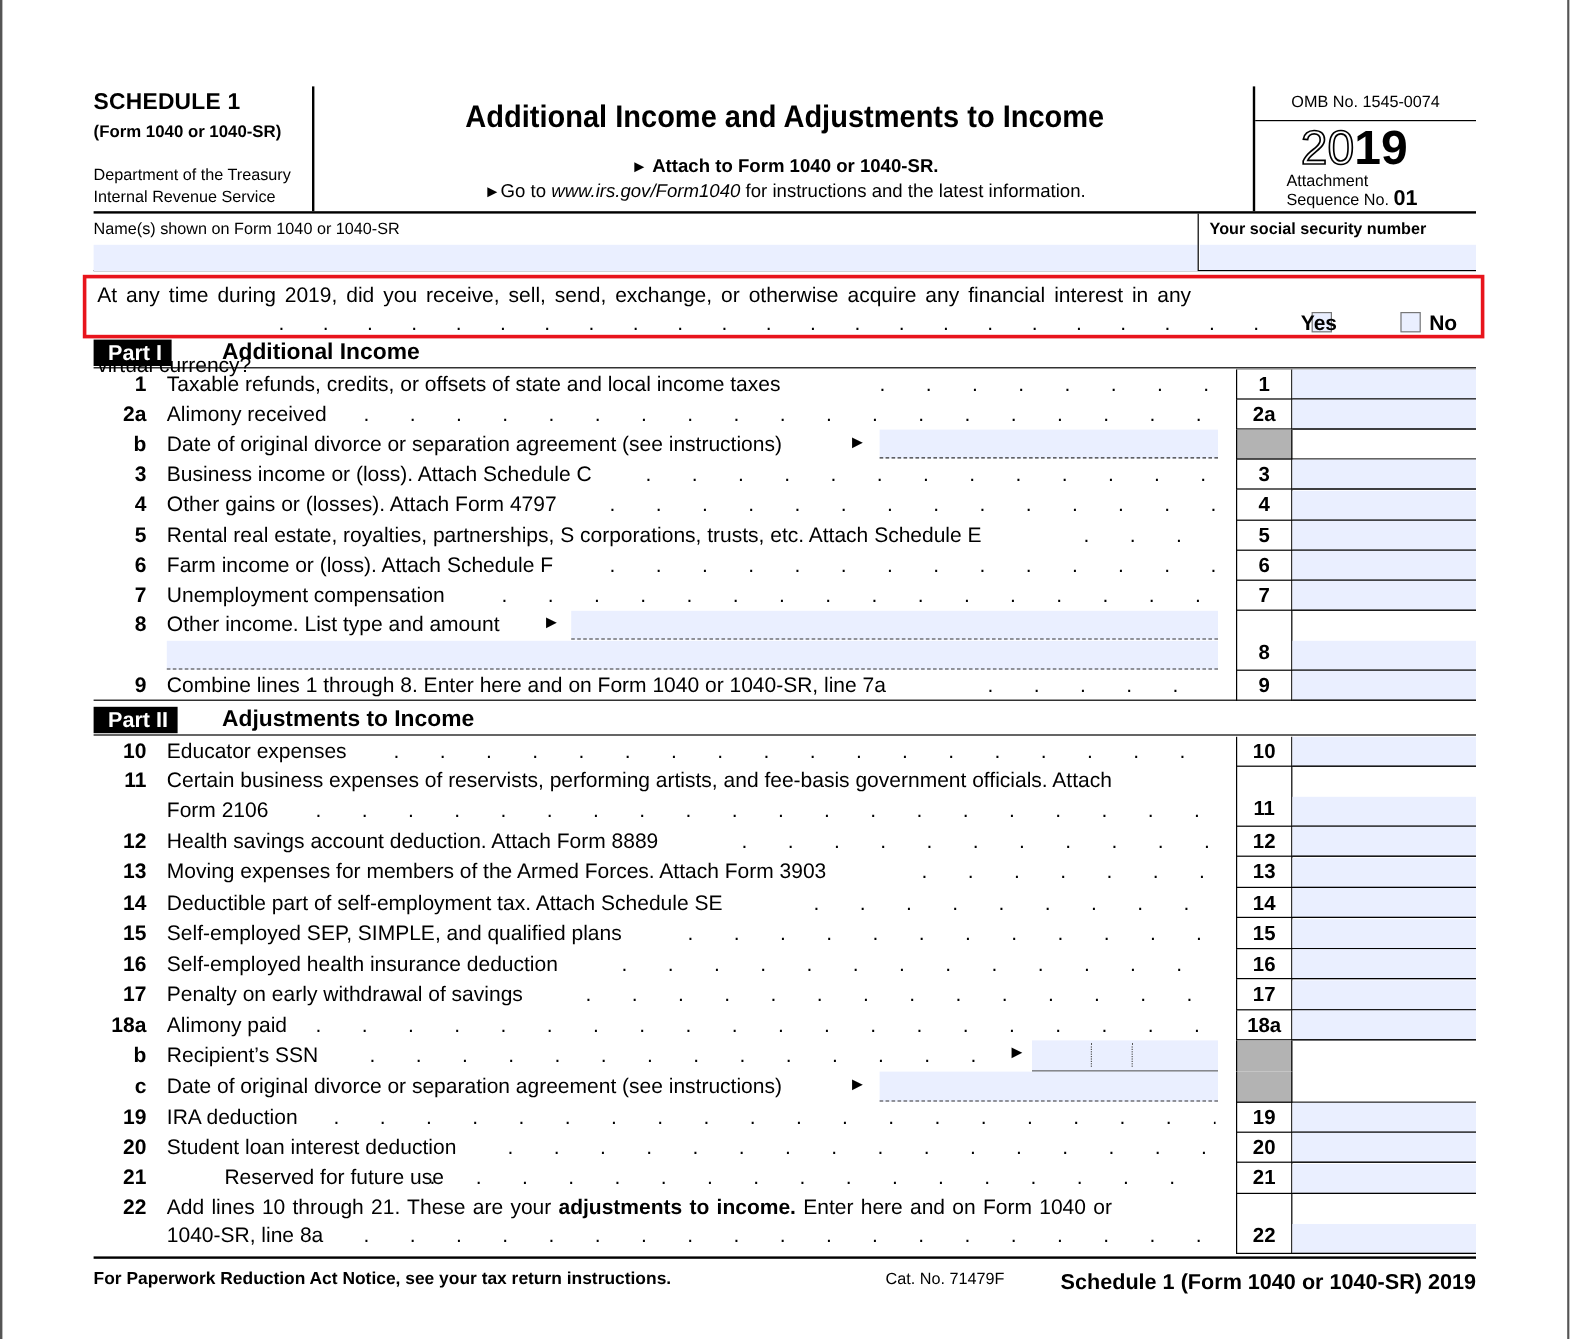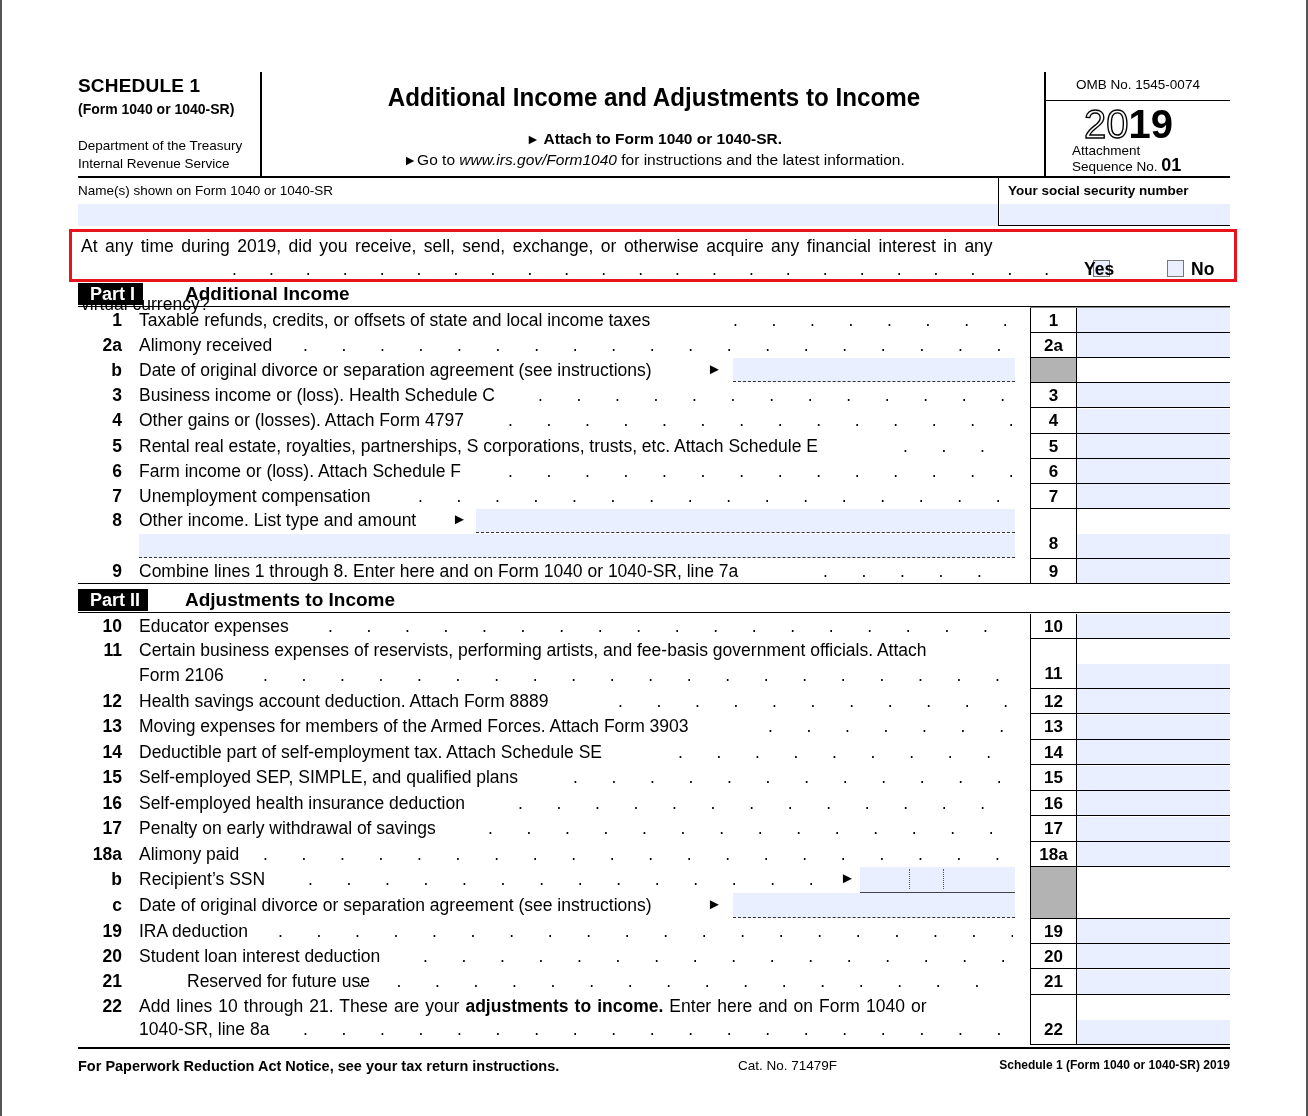--- a/index.html
+++ b/index.html
@@ -64,21 +64,21 @@
   .rowline { position: absolute; left: 952px; width: 200px; border-bottom: 1px solid #000; }
   .gray { position: absolute; left: 952px; width: 47px; background: #b3b3b3; border-left: 1.5px solid #000; border-right: 1.5px solid #000; }
   .field { position: absolute; background: #eaefff; border-bottom: 1px dashed #333; }
   .arrow { font-size: 14px; }
   .ssn-field { position: absolute; background: #eaefff; border-bottom: 1px solid #444; }
   .ssn-sep { position: absolute; top: 2px; height: 20px; border-left: 1px dotted #555; }
 
   .footer { position: absolute; left: 0; top: 975px; width: 1152px; height: 30px; border-top: 2px solid #000; }
   .f-left { position: absolute; left: 0; top: 9px; font-size: 14.5px; font-weight: bold; }
   .f-mid { position: absolute; left: 660px; top: 9px; font-size: 13.5px; }
-  .f-right { position: absolute; right: 0; top: 9px; font-size: 12px; font-weight: bold; text-align: right; }
+  .f-right { position: absolute; right: 0; top: 9px; font-size: 18px; font-weight: bold; text-align: right; }
 </style>
 </head>
 <body>
 
 <div class="page-edge-l"></div>
 <div class="page-edge-r"></div>
 
 <div class="form">
 
   <div class="hdr">
@@ -153,21 +153,21 @@
       <div class="line" style="top:286px;height:25px;">
         <div class="ln" style="top:2px;">b</div>
         <div class="lt" style="top:2px;">Date of original divorce or separation agreement (see instructions)</div>
         <span style="position:absolute;left:629px;top:2px;font-size:15px;">►</span>
         <input class="field" style="left: 655px; top: 0px; width: 282px; height: 24px; border-top: none; border-right: none; border-left: none; border-image: initial; border-bottom: 1px dashed rgb(51, 51, 51);" value="">
         <div class="gray" style="top:0;height:25px;"></div>
         <div class="rowline" style="top:24px;"></div>
       </div>
       <div class="line" style="top:311px;height:25px;">
         <div class="ln" style="top:2px;">3</div>
-        <div class="lt" style="top:2px;">Business income or (loss). Health Schedule C</div>
+        <div class="lt" style="top:2px;">Business income or (loss). Attach Schedule C</div>
         <div class="dots" style="left:460px;top:2px;width:475px;">.  .  .  .  .  .  .  .  .  .  .  .  .  .  .  .  .  .  .  .  .  .  .  .  .  .  .  .  .  .  .  .  .  .  .  .  .  .  .  .  .  .  .  .  .  .  .  .  .  .  .  .  .  .  .  .  .  .</div>
         <div class="rnum" style="top:0;height:25px;line-height:26px;">3</div>
         <input class="amt" style="top: 0px; height: 25px; border-top: none; border-right: none; border-left: none; border-image: initial; border-bottom: 1px solid rgb(102, 102, 102);" value="">
         <div class="rowline" style="top:24px;"></div>
       </div>
       <div class="line" style="top:336px;height:26px;">
         <div class="ln" style="top:2px;">4</div>
         <div class="lt" style="top:2px;">Other gains or (losses). Attach Form 4797</div>
         <div class="dots" style="left:430px;top:2px;width:505px;">.  .  .  .  .  .  .  .  .  .  .  .  .  .  .  .  .  .  .  .  .  .  .  .  .  .  .  .  .  .  .  .  .  .  .  .  .  .  .  .  .  .  .  .  .  .  .  .  .  .  .  .  .  .  .  .  .  .</div>
         <div class="rnum" style="top:0;height:26px;line-height:26px;">4</div>

